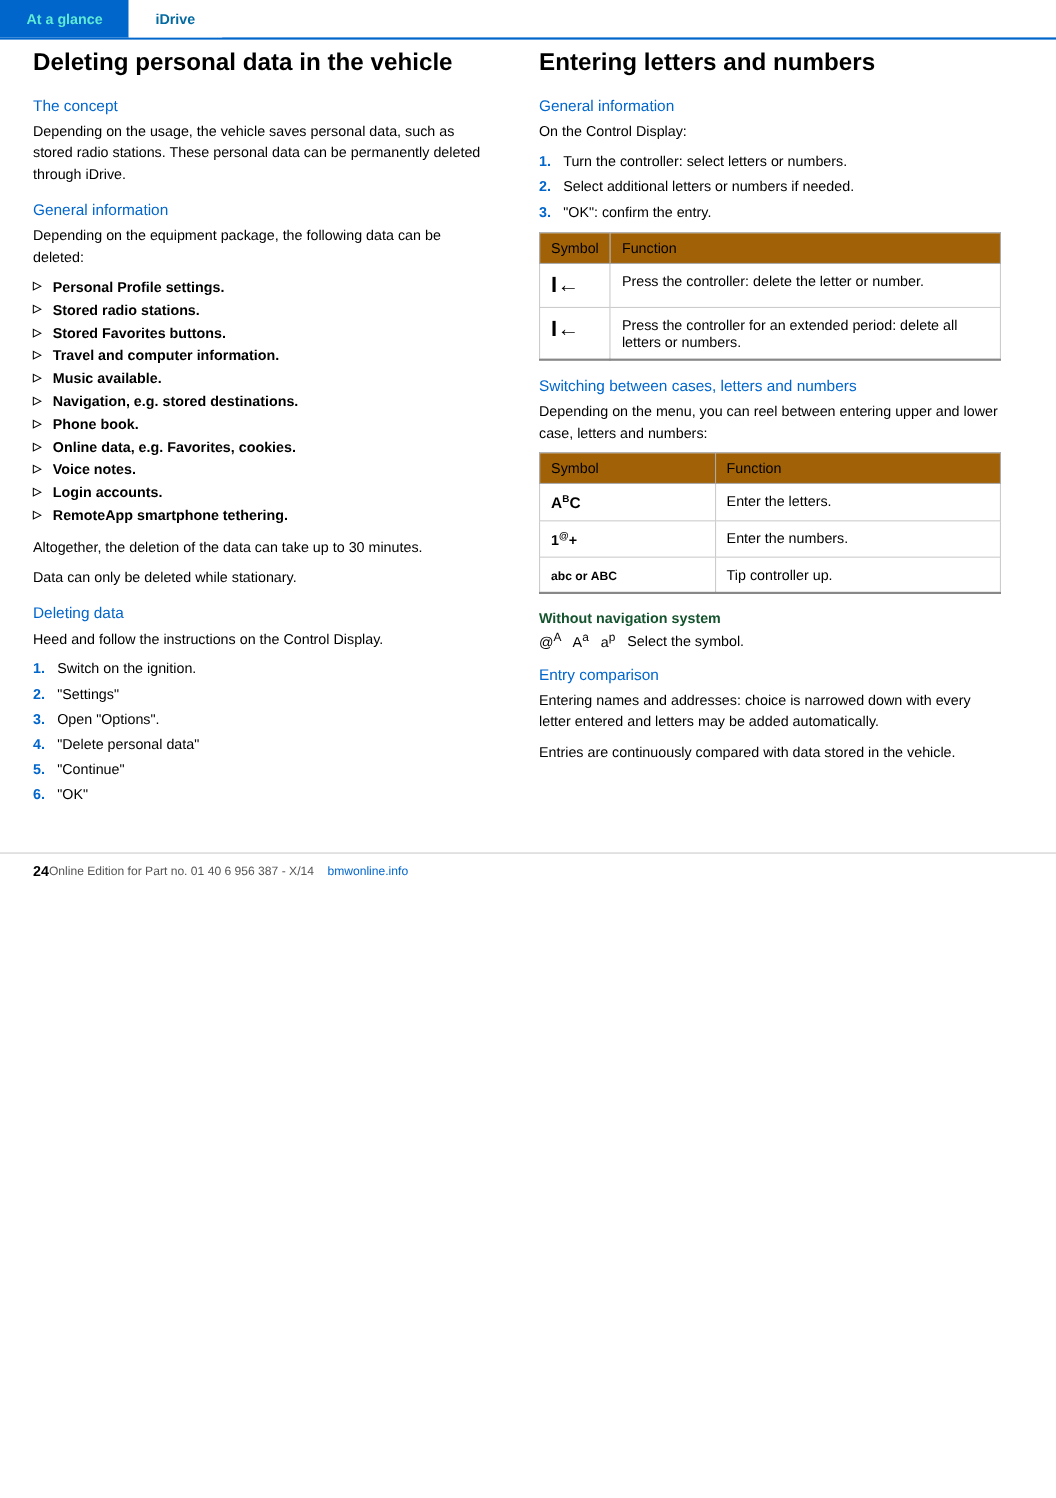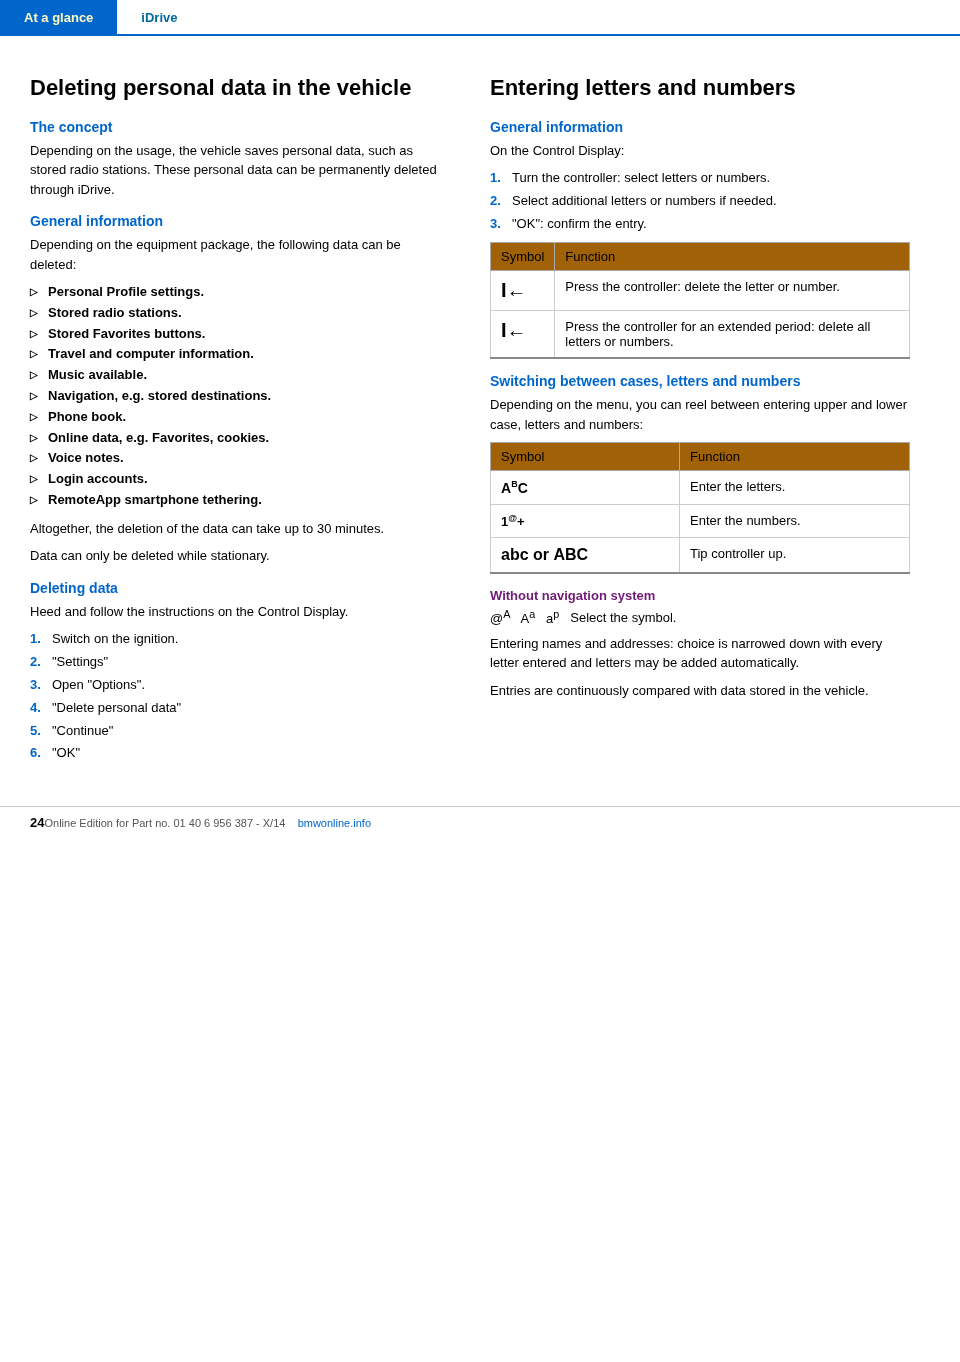--- a/index.html
+++ b/index.html
@@ -15,34 +15,34 @@
     
     .top-nav {
       display: flex;
       border-bottom: 2px solid #0066cc;
       height: 36px;
     }
     .nav-tab {
       padding: 8px 24px;
       font-size: 13px;
       font-weight: bold;
-      color: #fef9c3;
+      color: #5eead4;
       background: #0066cc;
       display: flex;
       align-items: center;
     }
     .nav-tab.inactive {
       color: #0369a1;
       background: #fff;
     }
 
     
     .content {
       display: flex;
-      padding: 38px 30px 24px 30px;
+      padding: 7px 30px 24px 30px;
       gap: 40px;
     }
 
     
     .left-col {
       flex: 1;
       max-width: 420px;
     }
 
     
@@ -54,21 +54,21 @@
     h1.section-title {
       font-size: 22px;
       font-weight: bold;
       color: #000;
       line-height: 1.3;
       margin-bottom: 16px;
     }
 
     h2.subsection-title {
       font-size: 14px;
-      font-weight: bold;
+      font-weight: normal;
       color: #0066cc;
       margin-bottom: 6px;
       margin-top: 14px;
     }
 
     p.body-text {
       font-size: 13px;
       line-height: 1.5;
       margin-bottom: 8px;
     }
@@ -160,21 +160,21 @@
     .footer-left {
       font-size: 13px;
       font-weight: bold;
     }
     .footer-right {
       font-size: 11px;
       color: #555;
     }
 
     .without-nav {
-      color: #701a75;
+      color: #14532d;
       font-weight: bold;
       font-size: 13px;
       margin-bottom: 4px;
     }
 
     .nav-symbols {
       font-size: 13px;
       margin-bottom: 8px;
     }
   </style>
@@ -311,33 +311,34 @@
           <td>Enter the letters.</td>
         </tr>
         <tr>
           <td class="symbol-cell">
             <span style="font-size:13px;">1<span style="font-size:9px;vertical-align:super;">@</span>+</span>
           </td>
           <td>Enter the numbers.</td>
         </tr>
         <tr>
           <td class="symbol-cell">
-            <span style="font-size:16px;">abc or <b>ABC</b></span>
+            <span style="font-size:11px;">abc or <b>ABC</b></span>
           </td>
           <td>Tip controller up.</td>
         </tr>
       </tbody>
     </table>
 
     <div class="without-nav">Without navigation system</div>
     <p class="nav-symbols">
       <span>@<sup>A</sup>&nbsp;&nbsp; A<sup>a</sup>&nbsp;&nbsp; a<sup>p</sup>&nbsp;&nbsp;</span>
       <span>Select the symbol.</span>
     </p>
 
+    <h2 class="subsection-title">Entry comparison</h2>
     <p class="body-text">Entering names and addresses: choice is narrowed down with every letter entered and letters may be added automatically.</p>
     <p class="body-text">Entries are continuously compared with data stored in the vehicle.</p>
 
 
   </div>
 </div>
 
 <div class="footer">
   <span class="footer-left">24</span>
   <span class="footer-right">

